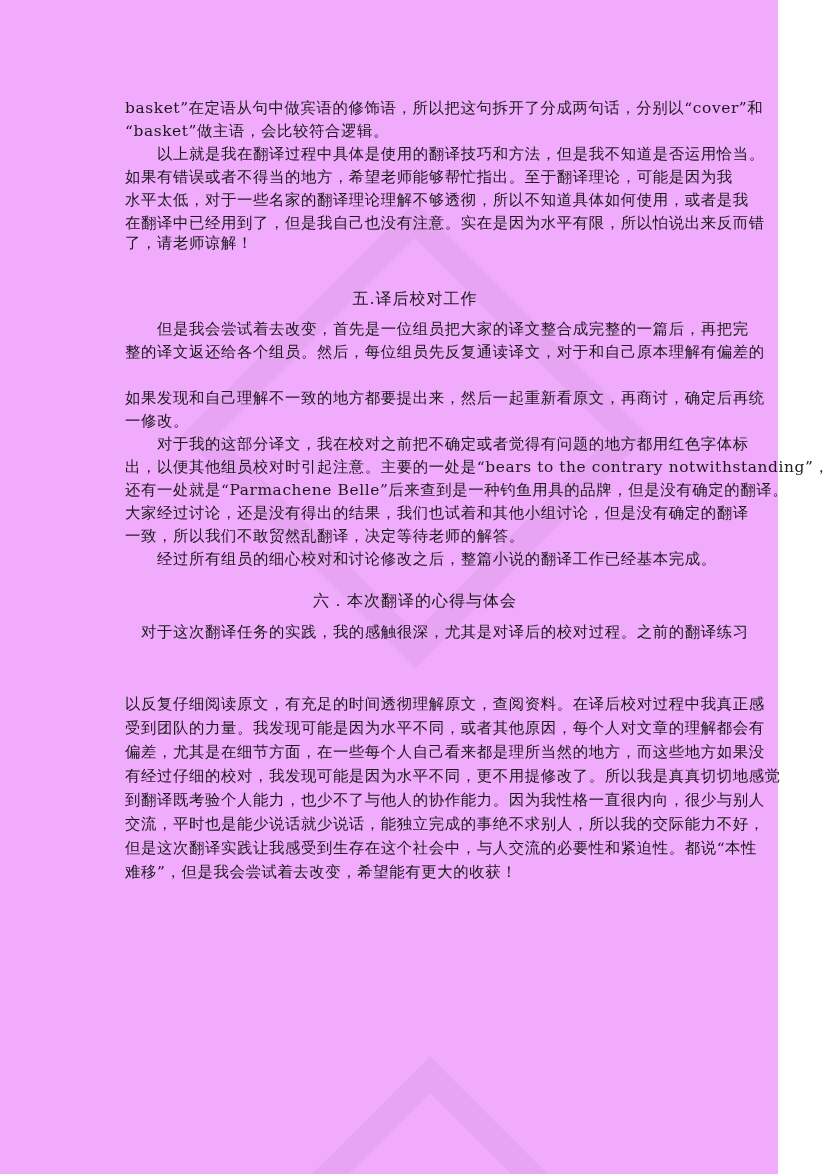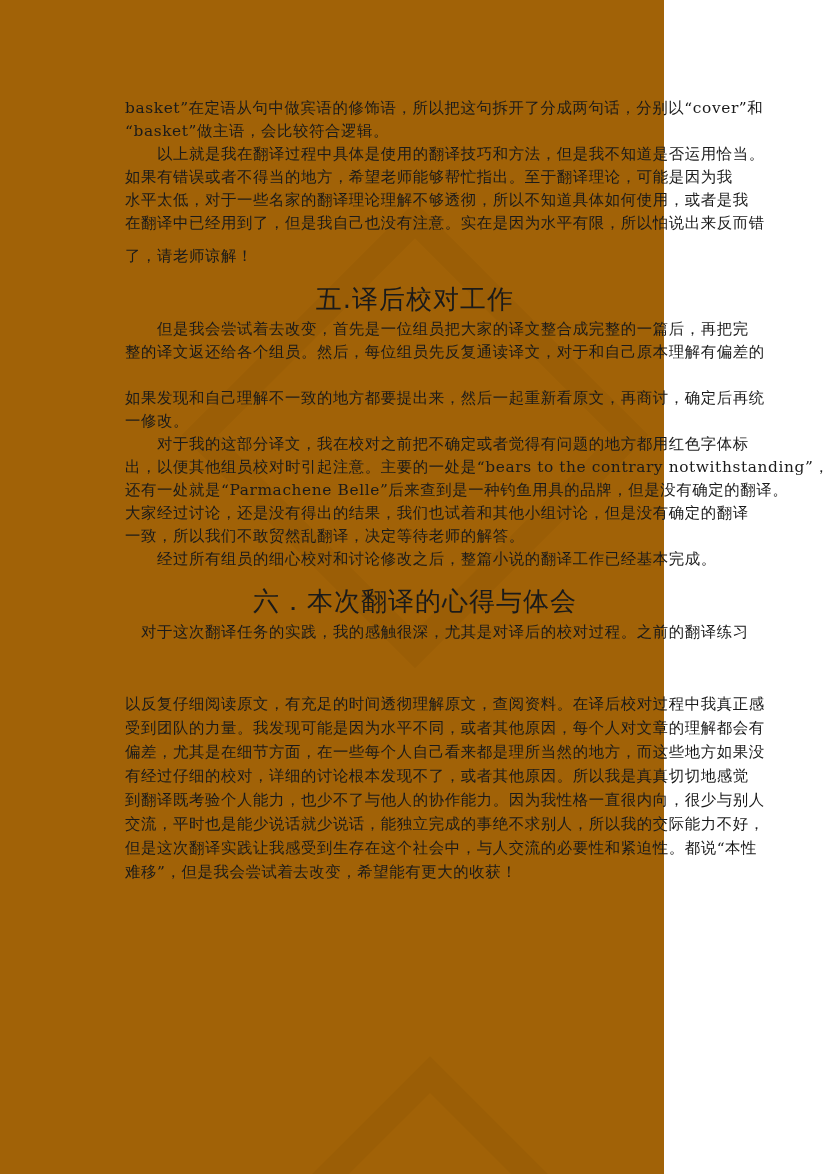--- a/index.html
+++ b/index.html
@@ -1,19 +1,19 @@
 <!DOCTYPE html>
 <html><head>
 <meta charset="utf-8">
 <style>
   html, body { margin: 0; padding: 0; background: #ffffff; }
   body { width: 830px; height: 1174px; position: relative; overflow: hidden; }
   .page {
-    position: absolute; left: 0; top: 0; width: 664px; height: 1174px;
-    background: #a16207;
+    position: absolute; left: 0; top: 0; width: 778px; height: 1174px;
+    background: #f0abfc;
     font-family: "DejaVu Serif", "Liberation Serif", serif;
     color: #1a1a1a;
     text-decoration: underline;
   }
   .watermark {
     position: absolute; left: 250px; top: 270px; width: 330px; height: 330px;
     transform: rotate(45deg);
     border: 26px solid rgba(0,0,0,0.035);
     box-sizing: border-box;
     pointer-events: none;
@@ -21,55 +21,55 @@
   .watermark.bottom { left: 300px; top: 1110px; width: 260px; height: 260px; }
   .line {
     position: absolute; left: 125px; width: 580px;
     font-size: 15.4px; line-height: 23px; height: 23px;
     white-space: nowrap; letter-spacing: 0.6px;
     text-align: justify; text-align-last: justify;
   }
   .line.last { text-align-last: left; }
   .heading {
     position: absolute; left: 0; width: 830px; text-align: center;
-    font-size: 26px; line-height: 30px; color: #1a1a1a;
+    font-size: 16px; line-height: 30px; color: #1a1a1a;
     font-family: "DejaVu Sans", "Liberation Sans", sans-serif;
     letter-spacing: 1px;
   }
 </style>
 </head>
 <body>
 
 <div class="page">
   <div class="watermark"></div>
   <div class="watermark bottom"></div>
 
   <div class="line" style="top:97px">basket”在定语从句中做宾语的修饰语，所以把这句拆开了分成两句话，分别以“cover”和</div>
   <div class="line last" style="top:120px">“basket”做主语，会比较符合逻辑。</div>
   <div class="line" style="top:143px">　　以上就是我在翻译过程中具体是使用的翻译技巧和方法，但是我不知道是否运用恰当。</div>
   <div class="line last" style="top:166px">如果有错误或者不得当的地方，希望老师能够帮忙指出。至于翻译理论，可能是因为我</div>
   <div class="line" style="top:189px"> 水平太低，对于一些名家的翻译理论理解不够透彻，所以不知道具体如何使用，或者是我</div>
   <div class="line" style="top:212px">在翻译中已经用到了，但是我自己也没有注意。实在是因为水平有限，所以怕说出来反而错</div>
-  <div class="line last" style="top:245px">了，请老师谅解！</div>
+  <div class="line last" style="top:232px">了，请老师谅解！</div>
 
   <div class="heading" style="top:284px">五.译后校对工作</div>
   <div class="line" style="top:318px">　　但是我会尝试着去改变，首先是一位组员把大家的译文整合成完整的一篇后，再把完</div>
   <div class="line" style="top:341px">整的译文返还给各个组员。然后，每位组员先反复通读译文，对于和自己原本理解有偏差的</div>
   <div class="line" style="top:387px">如果发现和自己理解不一致的地方都要提出来，然后一起重新看原文，再商讨，确定后再统</div>
   <div class="line last" style="top:410px">一修改。</div>
   <div class="line" style="top:433px">　　对于我的这部分译文，我在校对之前把不确定或者觉得有问题的地方都用红色字体标</div>
   <div class="line" style="top:456px">出，以便其他组员校对时引起注意。主要的一处是“bears to the contrary notwithstanding”，</div>
   <div class="line" style="top:479px">还有一处就是“Parmachene Belle”后来查到是一种钓鱼用具的品牌，但是没有确定的翻译。</div>
   <div class="line" style="top:502px">大家经过讨论，还是没有得出的结果，我们也试着和其他小组讨论，但是没有确定的翻译</div>
   <div class="line last" style="top:525px">一致，所以我们不敢贸然乱翻译，决定等待老师的解答。</div>
   <div class="line last" style="top:548px">　　经过所有组员的细心校对和讨论修改之后，整篇小说的翻译工作已经基本完成。</div>
 
   <div class="heading" style="top:586px">六．本次翻译的心得与体会</div>
   <div class="line" style="top:621px">　对于这次翻译任务的实践，我的感触很深，尤其是对译后的校对过程。之前的翻译练习</div>
   <div class="line" style="top:693px">以反复仔细阅读原文，有充足的时间透彻理解原文，查阅资料。在译后校对过程中我真正感</div>
   <div class="line" style="top:717px">受到团队的力量。我发现可能是因为水平不同，或者其他原因，每个人对文章的理解都会有</div>
   <div class="line" style="top:741px">偏差，尤其是在细节方面，在一些每个人自己看来都是理所当然的地方，而这些地方如果没</div>
-  <div class="line" style="top:765px">有经过仔细的校对，详细的讨论根本发现不了，或者其他原因。所以我是真真切切地感觉</div>
+  <div class="line" style="top:765px">有经过仔细的校对，我发现可能是因为水平不同，更不用提修改了。所以我是真真切切地感觉</div>
   <div class="line" style="top:789px">到翻译既考验个人能力，也少不了与他人的协作能力。因为我性格一直很内向，很少与别人</div>
   <div class="line" style="top:813px">交流，平时也是能少说话就少说话，能独立完成的事绝不求别人，所以我的交际能力不好，</div>
   <div class="line" style="top:837px">但是这次翻译实践让我感受到生存在这个社会中，与人交流的必要性和紧迫性。都说“本性</div>
   <div class="line last" style="top:861px">难移”，但是我会尝试着去改变，希望能有更大的收获！</div>
 </div>
 
 </body></html>

